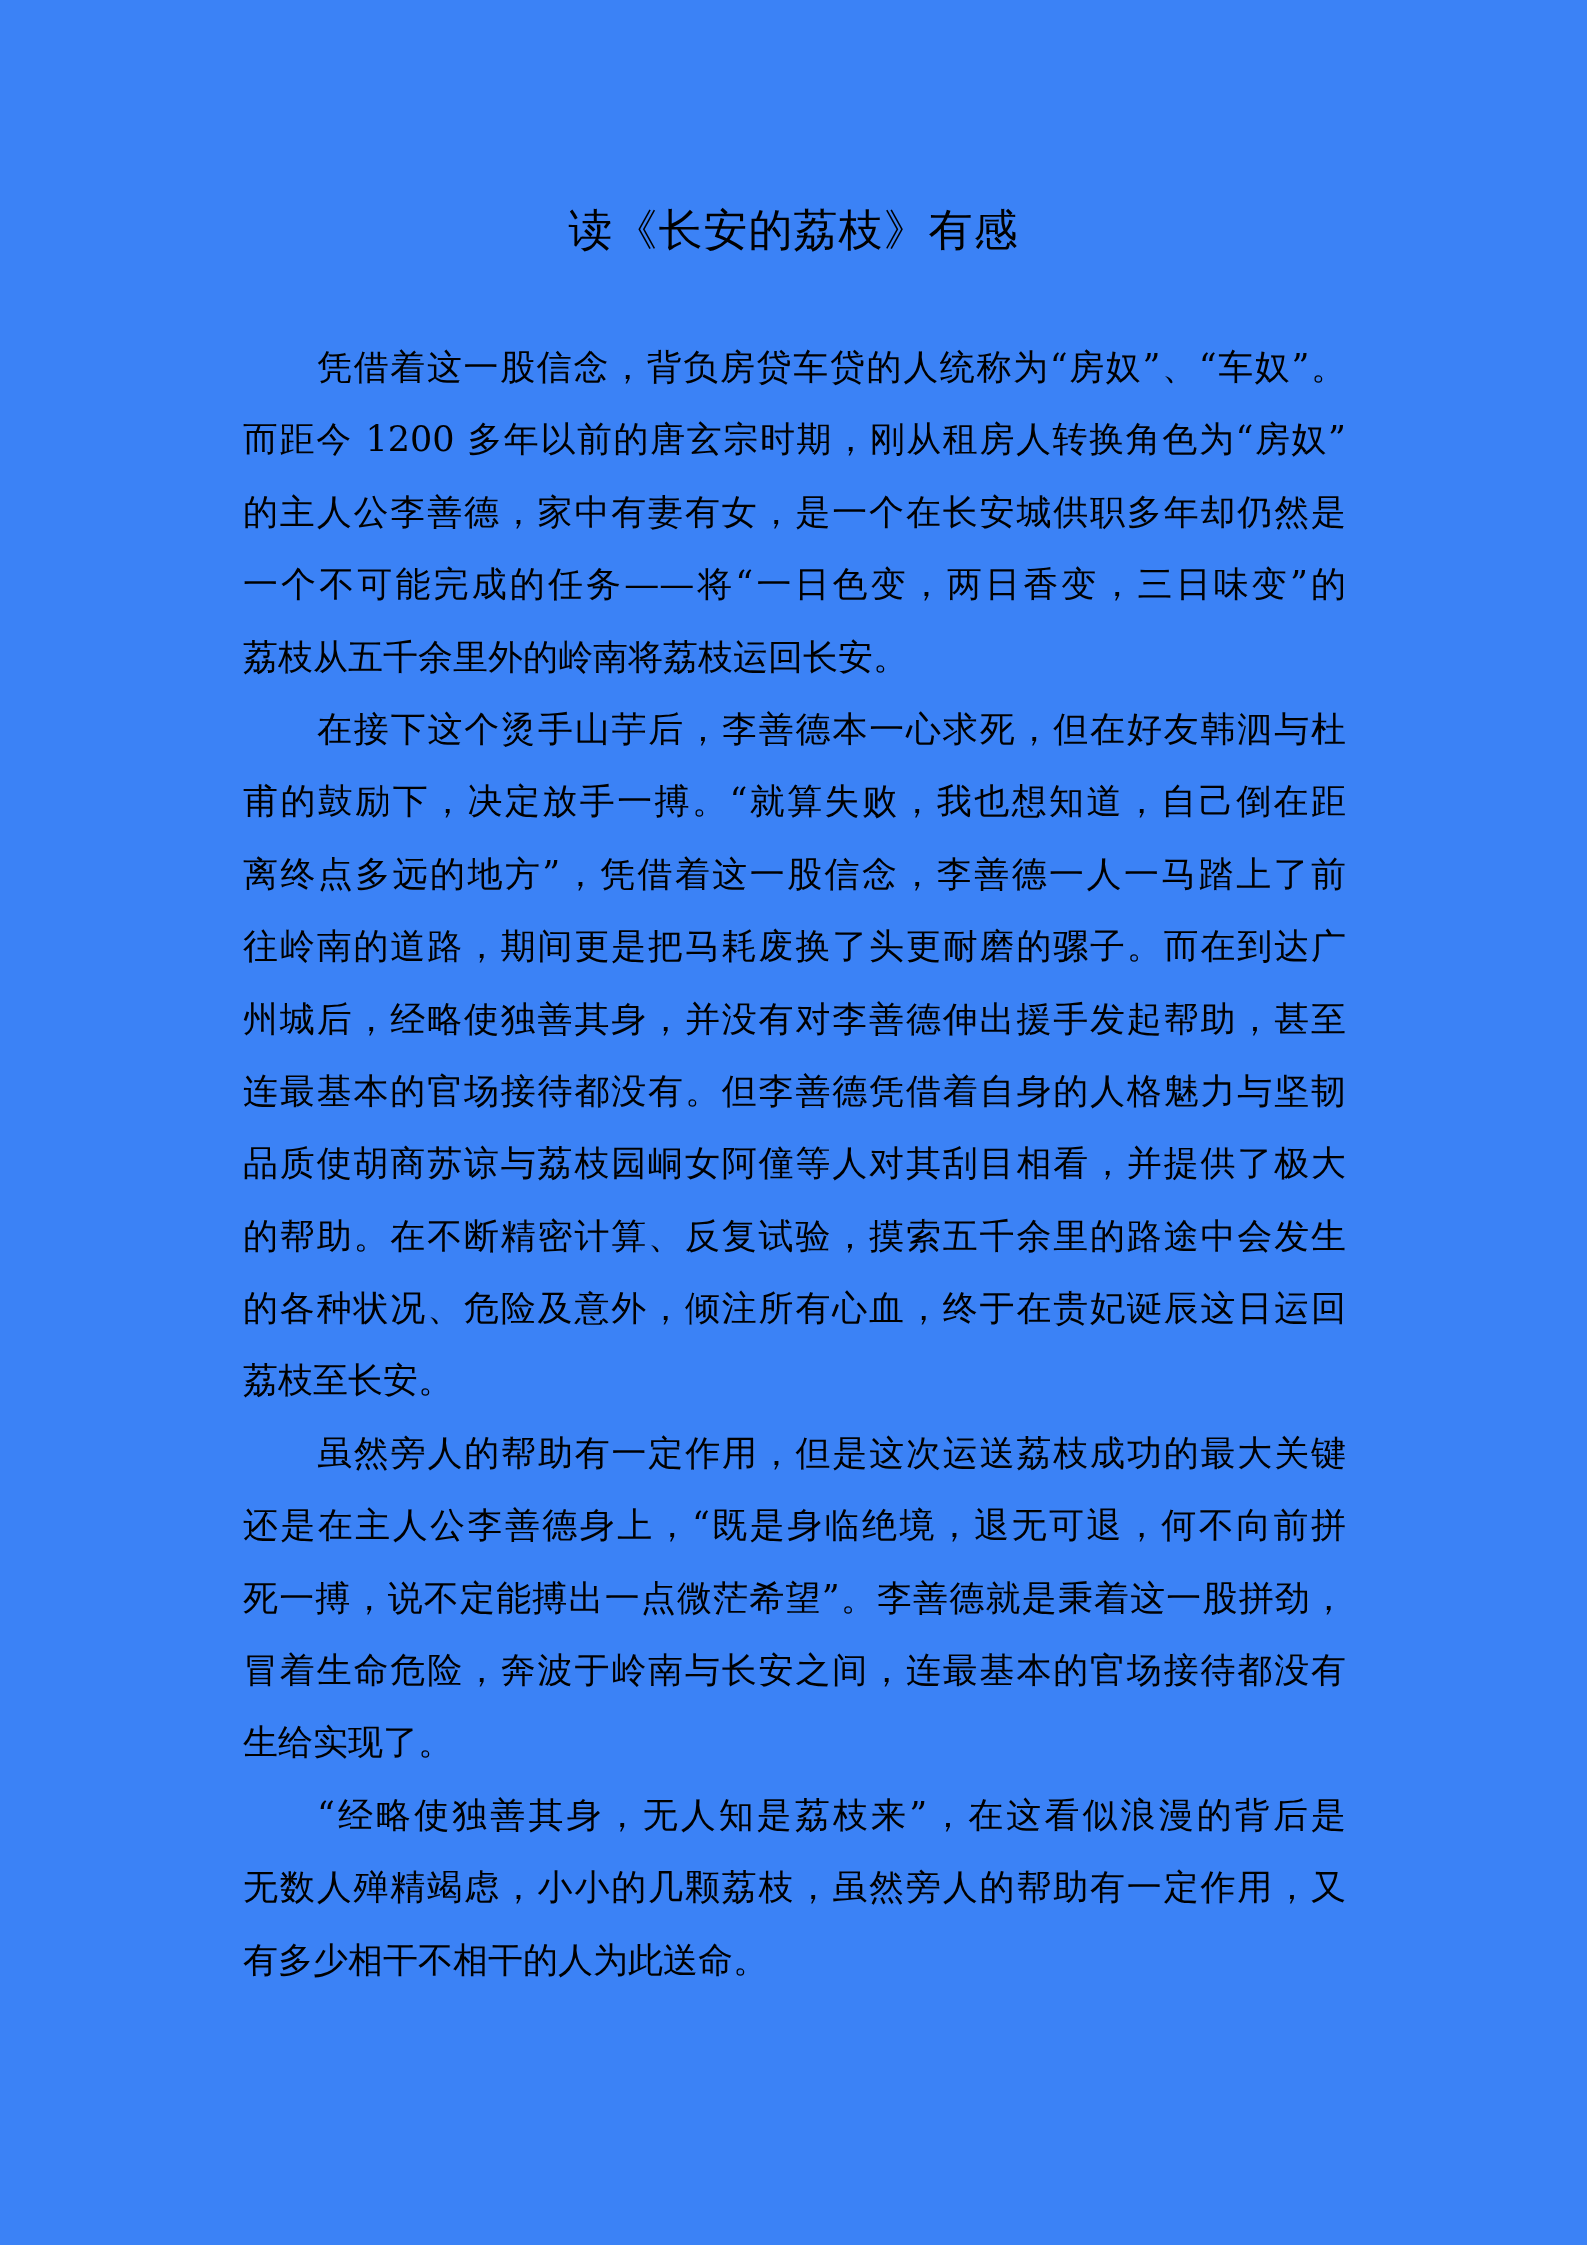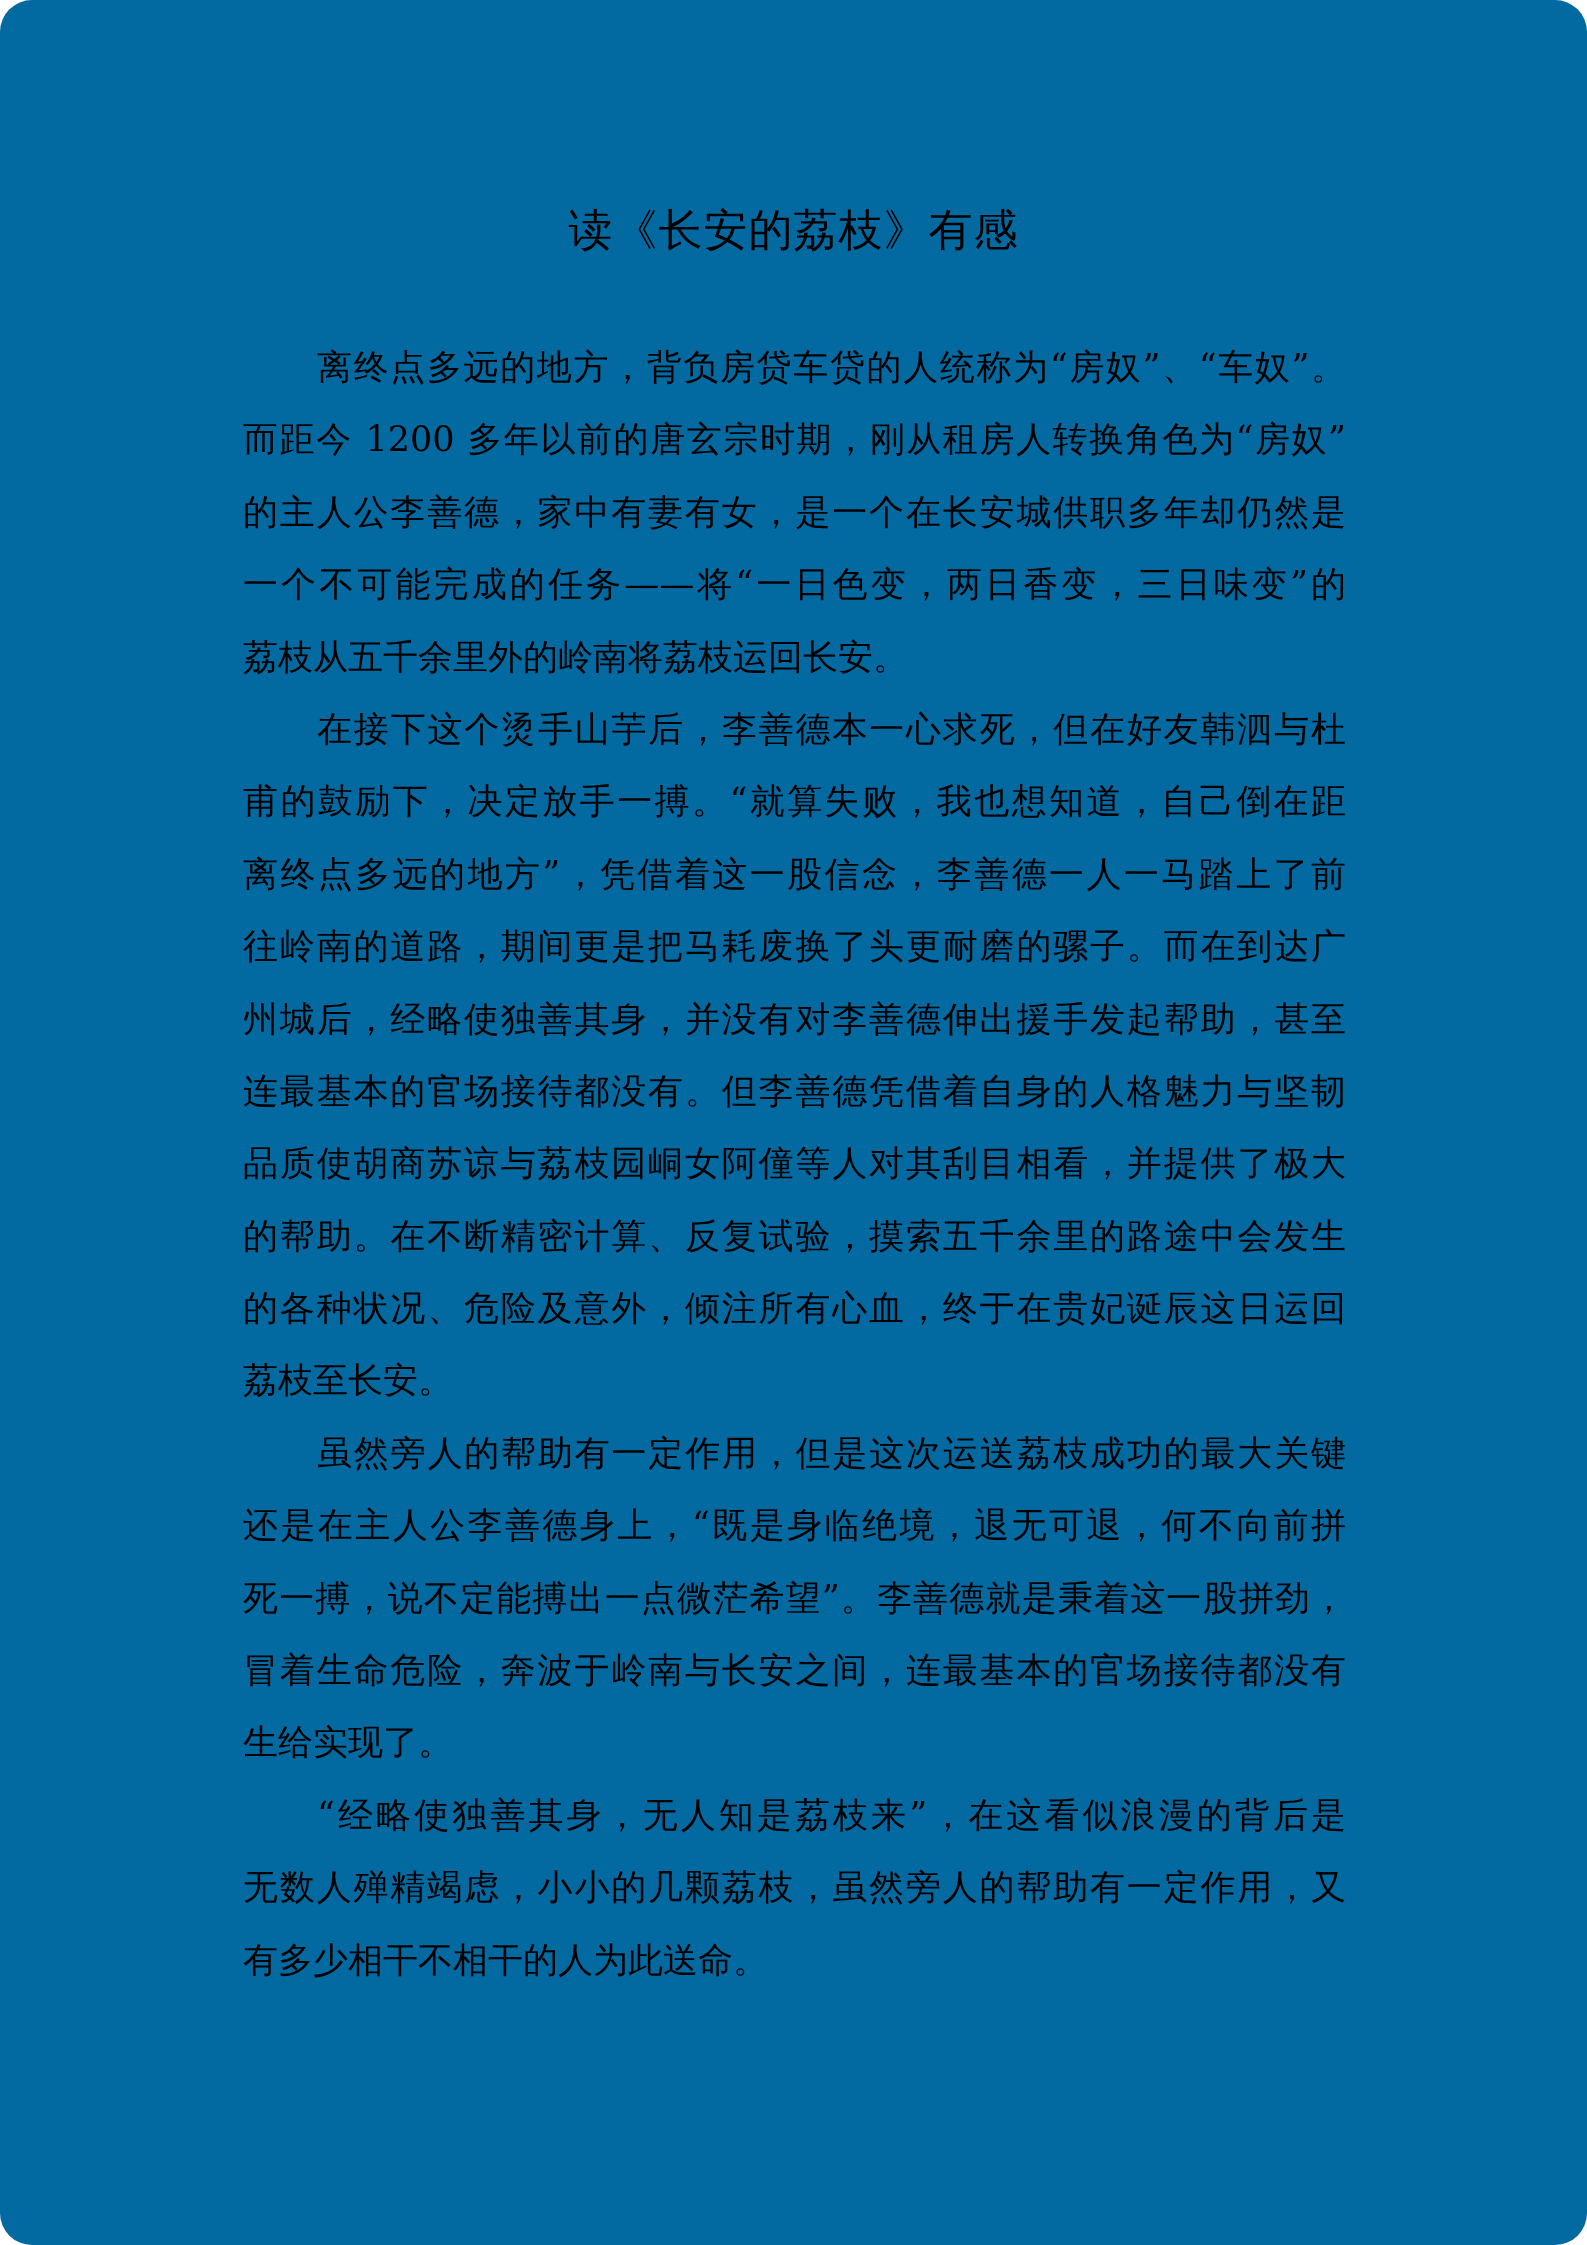--- a/index.html
+++ b/index.html
@@ -14,22 +14,21 @@
       overflow: hidden;
       color: #000000;
       font-family: "DejaVu Serif", "Liberation Serif", serif;
     }
     .page {
       position: absolute;
       left: 0;
       top: 0;
       width: 1587px;
       height: 2245px;
-      background: #0369a1;
-      border-radius: 32px;
+      background: #3b82f6;
     }
     .title {
       position: absolute;
       left: 0;
       width: 1587px;
       top: 200px;
       text-align: center;
       font-size: 44px;
       line-height: 60px;
       letter-spacing: 1px;
@@ -62,21 +61,21 @@
   </style>
 </head>
 <body>
 
 <div class="page">
   <h1 class="title">读《长安的荔枝》有感</h1>
 
   <div class="body">
 
     <div>
-      <span class="line indent">离终点多远的地方，背负房贷车贷的人统称为“房奴”、“车奴”。</span>
+      <span class="line indent">凭借着这一股信念，背负房贷车贷的人统称为“房奴”、“车奴”。</span>
       <span class="line">而距今 1200 多年以前的唐玄宗时期，刚从租房人转换角色为“房奴”</span>
       <span class="line">的主人公李善德，家中有妻有女，是一个在长安城供职多年却仍然是</span>
       <span class="line">一个不可能完成的任务——将“一日色变，两日香变，三日味变”的</span>
       <span class="line last">荔枝从五千余里外的岭南将荔枝运回长安。</span>
     </div>
 
     <div>
       <span class="line indent">在接下这个烫手山芋后，李善德本一心求死，但在好友韩泗与杜</span>
       <span class="line">甫的鼓励下，决定放手一搏。“就算失败，我也想知道，自己倒在距</span>
       <span class="line">离终点多远的地方”，凭借着这一股信念，李善德一人一马踏上了前</span>

